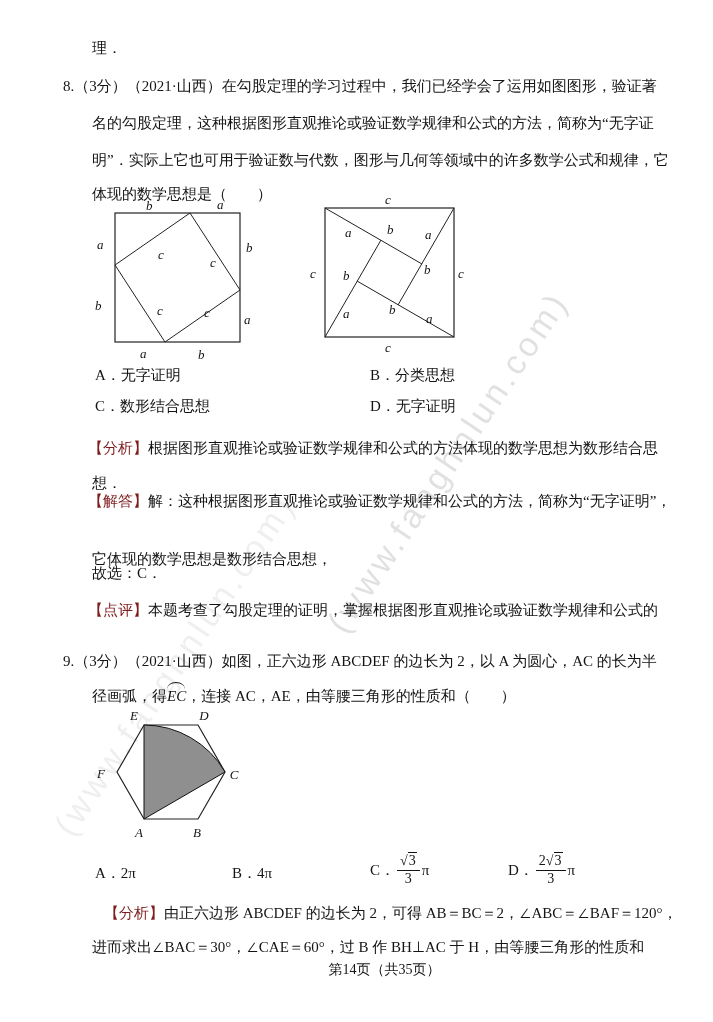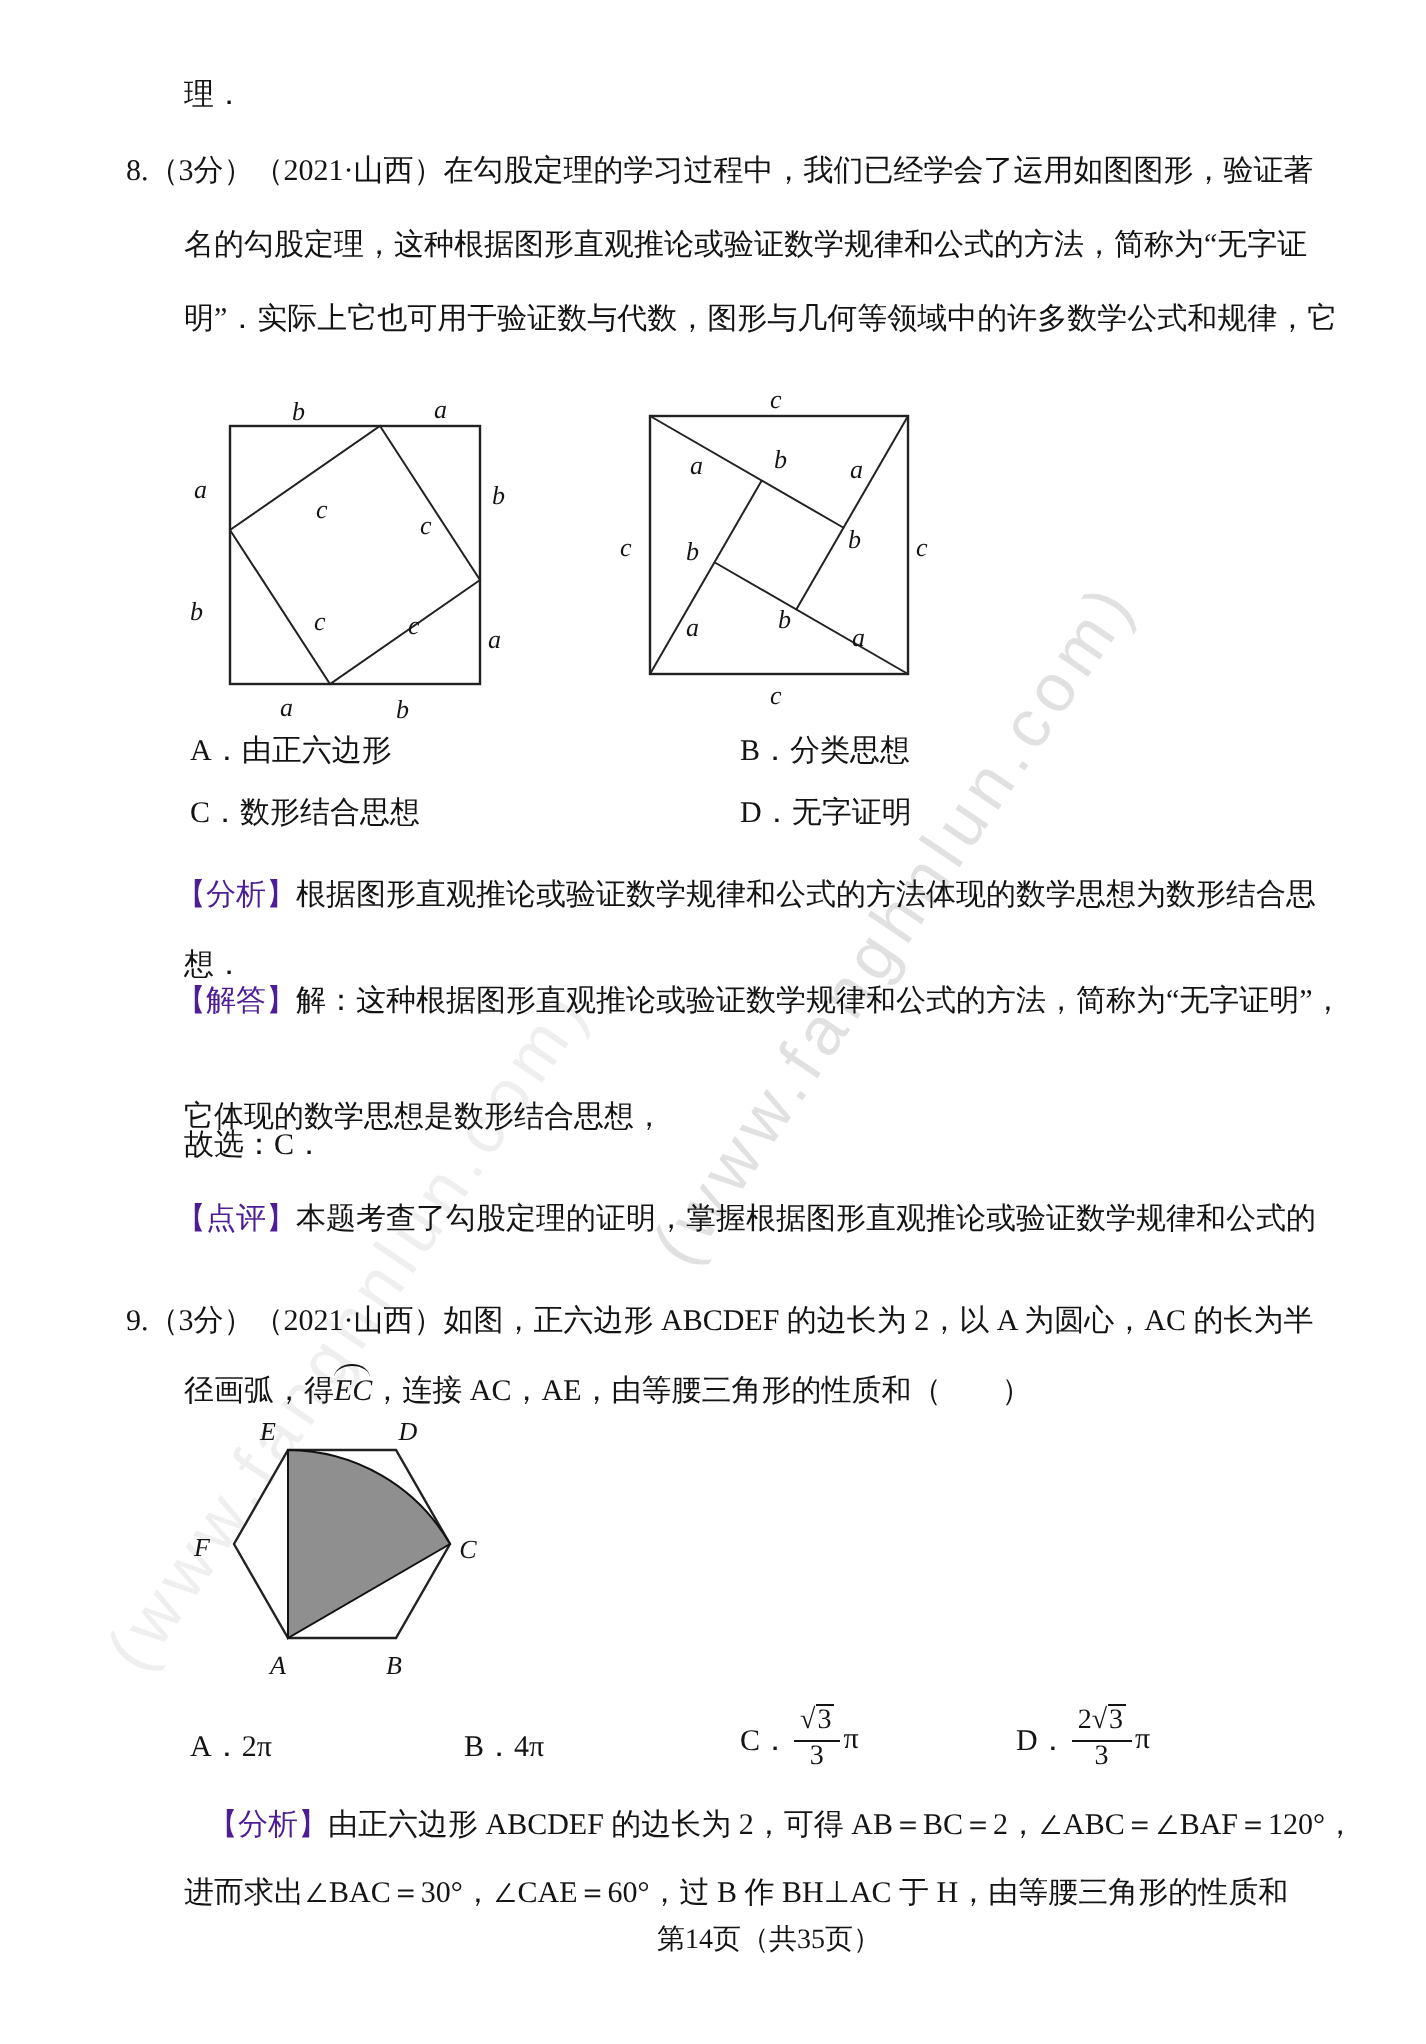--- a/index.html
+++ b/index.html
@@ -10,21 +10,21 @@
     overflow:hidden;
     font-family:"Liberation Serif", serif;
     color:#141414;
   }
   .line{
     position:absolute;
     white-space:nowrap;
     font-size:15px;
     line-height:20px;
   }
-  .tag{color:#4c1d95;}
+  .tag{color:#7f1d1d;}
   .wm{
     position:absolute;
     white-space:nowrap;
     font-family:"Liberation Sans", sans-serif;
     font-size:34px;
     letter-spacing:4px;
     color:rgba(120,120,120,0.22);
     transform:translate(-50%,-50%) rotate(-56deg);
     pointer-events:none;
   }
@@ -55,20 +55,21 @@
 <div class="page">
 
   <div class="wm" style="left:448px;top:462px;">(www.fanghnlun.com)</div>
   <div class="wm wm2" style="left:175px;top:665px;">(www.fanghnlun.com)</div>
 
   <div class="line" style="left:92px;top:38px;">理．</div>
 
   <div class="line" style="left:63px;top:76px;">8.（3分）（2021·山西）在勾股定理的学习过程中，我们已经学会了运用如图图形，验证著</div>
   <div class="line" style="left:92px;top:113px;">名的勾股定理，这种根据图形直观推论或验证数学规律和公式的方法，简称为“无字证</div>
   <div class="line" style="left:92px;top:150px;">明”．实际上它也可用于验证数与代数，图形与几何等领域中的许多数学公式和规律，它</div>
+  <div class="line" style="left:92px;top:184px;">体现的数学思想是（　　）</div>
 
   <svg width="175" height="172" style="position:absolute;left:88px;top:194px;">
     <rect x="27" y="19" width="125" height="129" fill="none" stroke="#222" stroke-width="1.2"></rect>
     <polygon points="102,19 152,96 77,148 27,71" fill="none" stroke="#222" stroke-width="1"></polygon>
     <text x="58" y="16">b</text>
     <text x="129" y="15">a</text>
     <text x="9" y="55">a</text>
     <text x="7" y="116">b</text>
     <text x="158" y="58">b</text>
     <text x="156" y="130">a</text>
@@ -93,21 +94,21 @@
     <text x="40" y="43">a</text>
     <text x="82" y="40">b</text>
     <text x="120" y="45">a</text>
     <text x="119" y="80">b</text>
     <text x="38" y="86">b</text>
     <text x="38" y="124">a</text>
     <text x="84" y="120">b</text>
     <text x="121" y="129">a</text>
   </svg>
 
-  <div class="opt" style="left:95px;top:366px;">A．由正六边形</div>
+  <div class="opt" style="left:95px;top:366px;">A．无字证明</div>
   <div class="opt" style="left:370px;top:366px;">B．分类思想</div>
   <div class="opt" style="left:95px;top:397px;">C．数形结合思想</div>
   <div class="opt" style="left:370px;top:397px;">D．无字证明</div>
 
   <div class="line" style="left:88px;top:438px;">
     <span class="tag">【分析】</span><span>根据图形直观推论或验证数学规律和公式的方法体现的数学思想为数形结合思</span>
   </div>
   <div class="line" style="left:92px;top:473px;">想．</div>
 
   <div class="line" style="left:88px;top:491px;">

